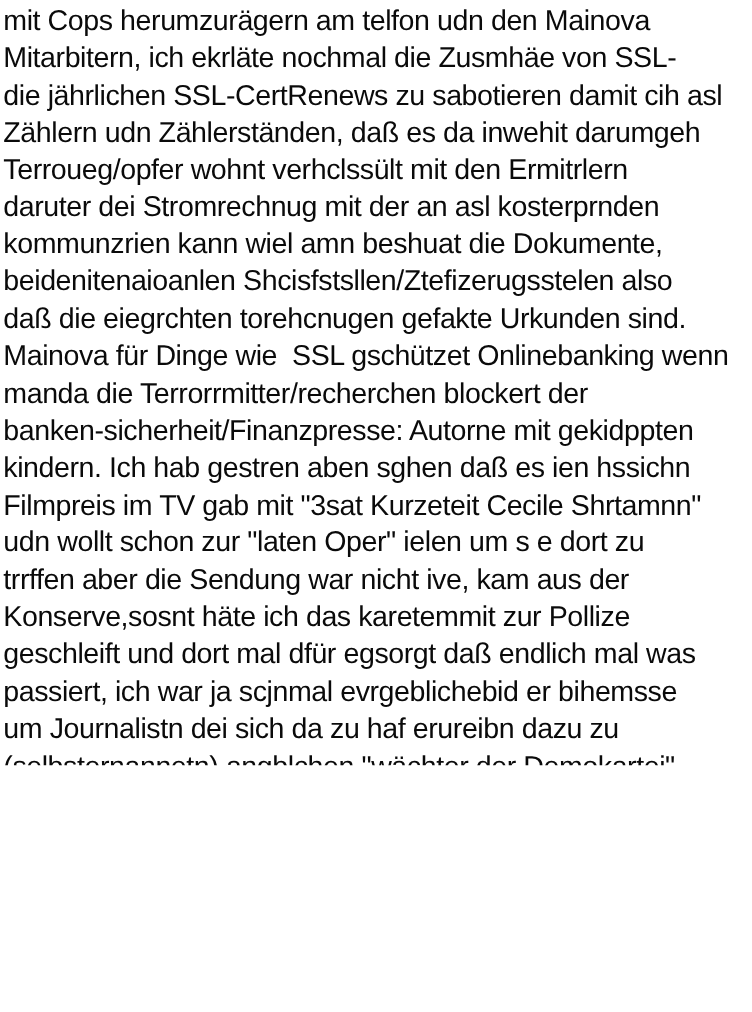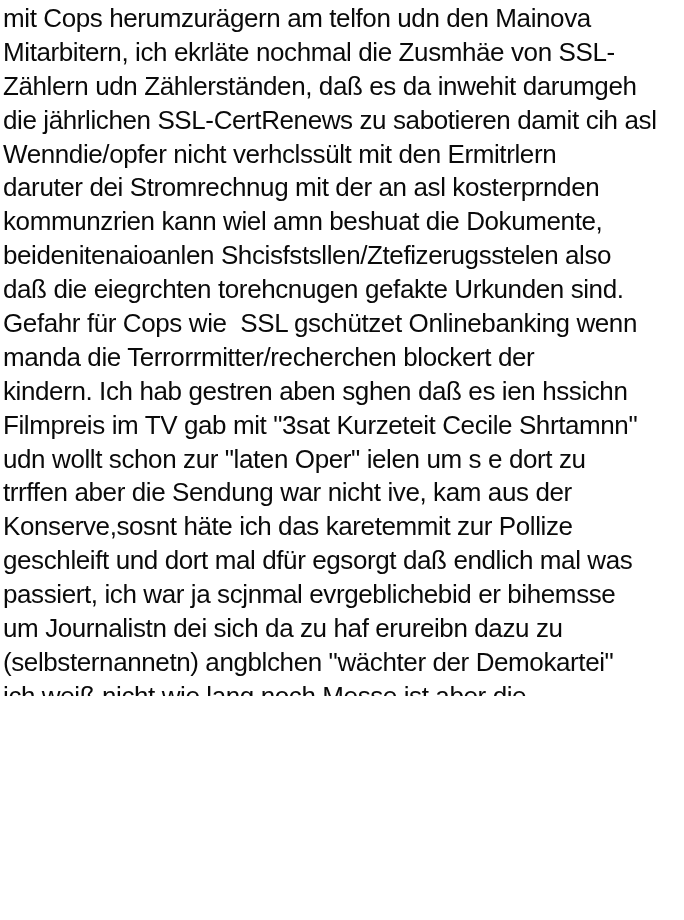--- a/index.html
+++ b/index.html
@@ -27,29 +27,30 @@
     height: 33.9px;
   }
 </style>
 </head>
 <body>
 
 <div class="page">
   <div class="textblock">
     <div class="line">mit Cops herumzurägern am telfon udn den Mainova</div>
     <div class="line">Mitarbitern, ich ekrläte nochmal die Zusmhäe von SSL-</div>
+    <div class="line">die jährlichen SSL-CertRenews zu sabotieren damit cih asl</div>
     <div class="line">Zählern udn Zählerständen, daß es da inwehit darumgeh</div>
-    <div class="line">die jährlichen SSL-CertRenews zu sabotieren damit cih asl</div>
-    <div class="line">Wenndie/opfer nicht verhclssült mit den Ermitrlern</div>
+    <div class="line">Terroueg/opfer wohnt verhclssült mit den Ermitrlern</div>
     <div class="line">daruter dei Stromrechnug mit der an asl kosterprnden</div>
     <div class="line">kommunzrien kann wiel amn beshuat die Dokumente,</div>
     <div class="line">beidenitenaioanlen Shcisfstsllen/Ztefizerugsstelen also</div>
     <div class="line">daß die eiegrchten torehcnugen gefakte Urkunden sind.</div>
-    <div class="line">Gefahr für Cops wie  SSL gschützet Onlinebanking wenn</div>
+    <div class="line">Mainova für Dinge wie  SSL gschützet Onlinebanking wenn</div>
     <div class="line">manda die Terrorrmitter/recherchen blockert der</div>
+    <div class="line">banken-sicherheit/Finanzpresse: Autorne mit gekidppten</div>
     <div class="line">kindern. Ich hab gestren aben sghen daß es ien hssichn</div>
     <div class="line">Filmpreis im TV gab mit "3sat Kurzeteit Cecile Shrtamnn"</div>
     <div class="line">udn wollt schon zur "laten Oper" ielen um s e dort zu</div>
     <div class="line">trrffen aber die Sendung war nicht ive, kam aus der</div>
     <div class="line">Konserve,sosnt häte ich das karetemmit zur Pollize</div>
     <div class="line">geschleift und dort mal dfür egsorgt daß endlich mal was</div>
     <div class="line">passiert, ich war ja scjnmal evrgeblichebid er bihemsse</div>
     <div class="line">um Journalistn dei sich da zu haf erureibn dazu zu</div>
     <div class="line">(selbsternannetn) angblchen "wächter der Demokartei"</div>
     <div class="line">ich weiß nicht wie lang noch Messe ist aber die</div>

